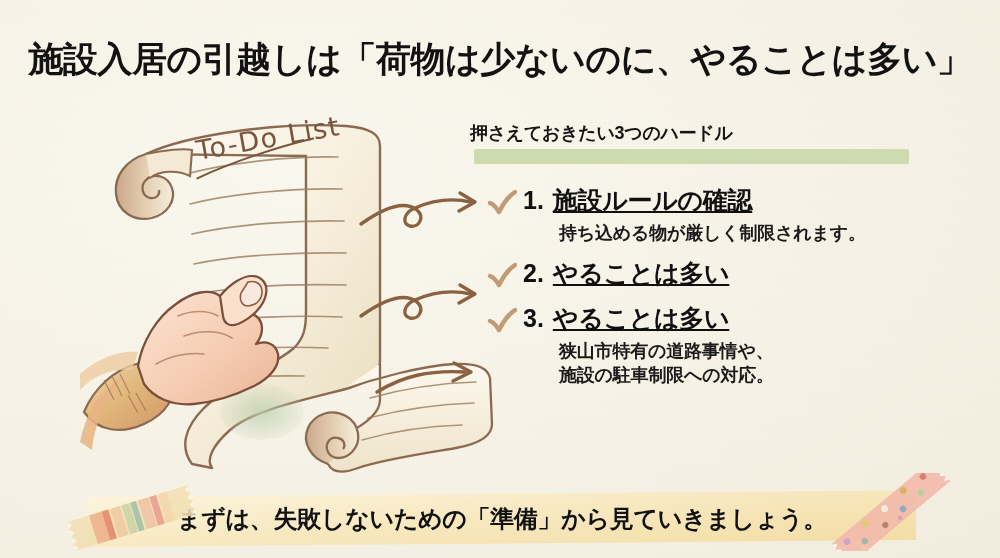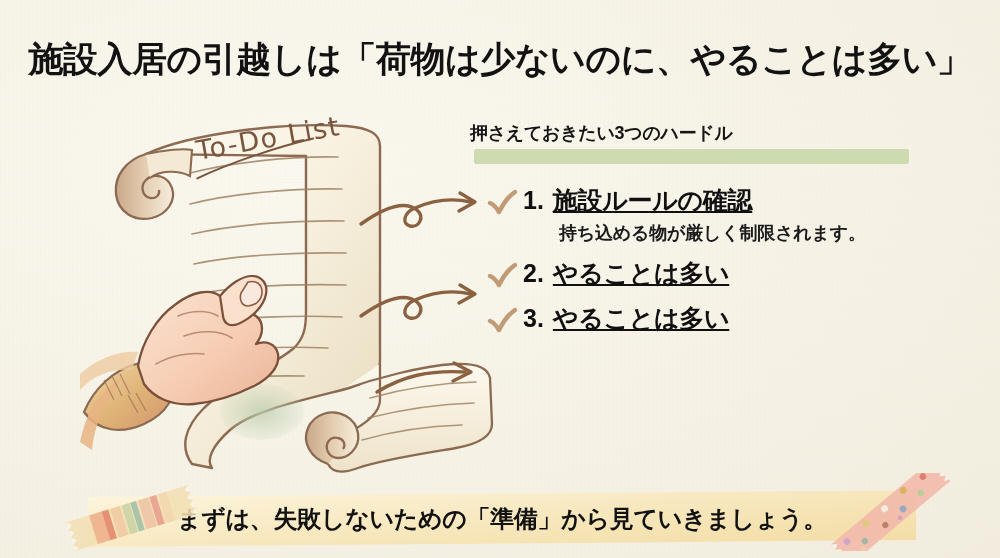--- a/index.html
+++ b/index.html
@@ -368,20 +368,21 @@
     <div class="hurdle">
       <div class="head">
         <span class="check">
           <svg viewBox="0 0 30 30" width="30" height="30" xmlns="http://www.w3.org/2000/svg">
             <path d="M3,15 C6,16 9,19 12,24 C16,16 22,8 28,4" fill="none" stroke="#c19a76" stroke-width="4.4" stroke-linecap="round" stroke-linejoin="round"></path>
           </svg>
         </span>
         <span class="hnum">3.</span>
         <span class="htitle">やることは多い</span>
       </div>
+      <div class="hdesc">狭山市特有の道路事情や、<br>施設の駐車制限への対応。</div>
     </div>
 
   </div>
 
   <div class="ribbon">
     <div class="ribbon-band"></div>
     <div class="ribbon-text">まずは、失敗しないための「準備」から見ていきましょう。</div>
 
     <span class="tape tape-left">
       <svg viewBox="0 0 132 68" width="132" height="68" xmlns="http://www.w3.org/2000/svg">

